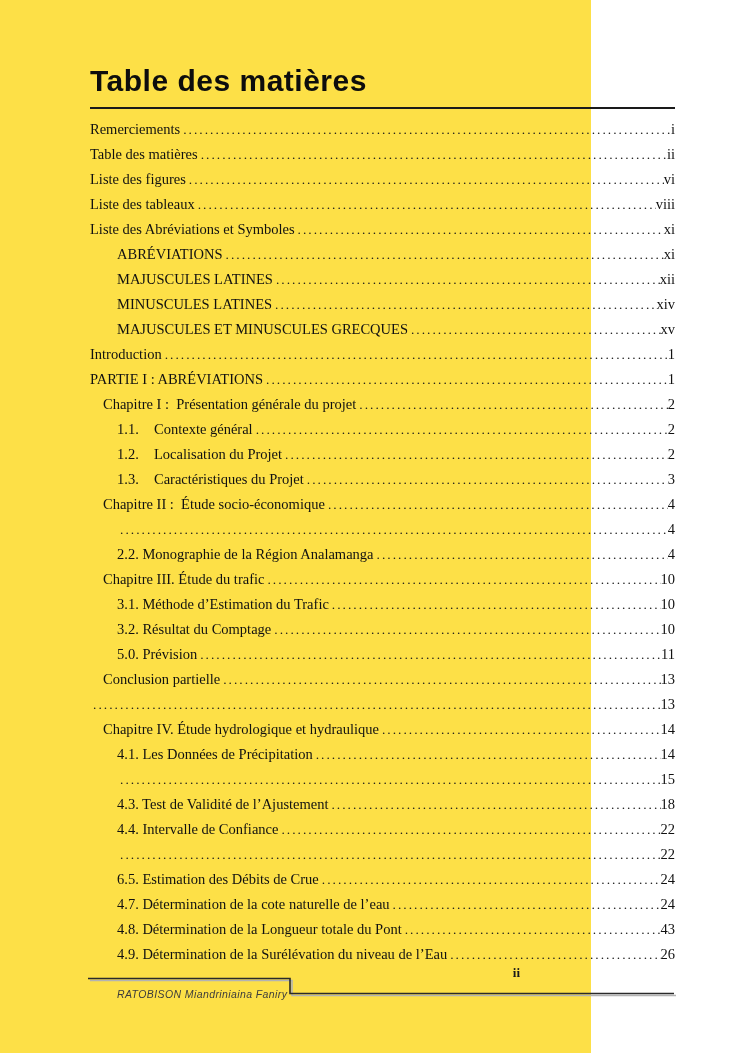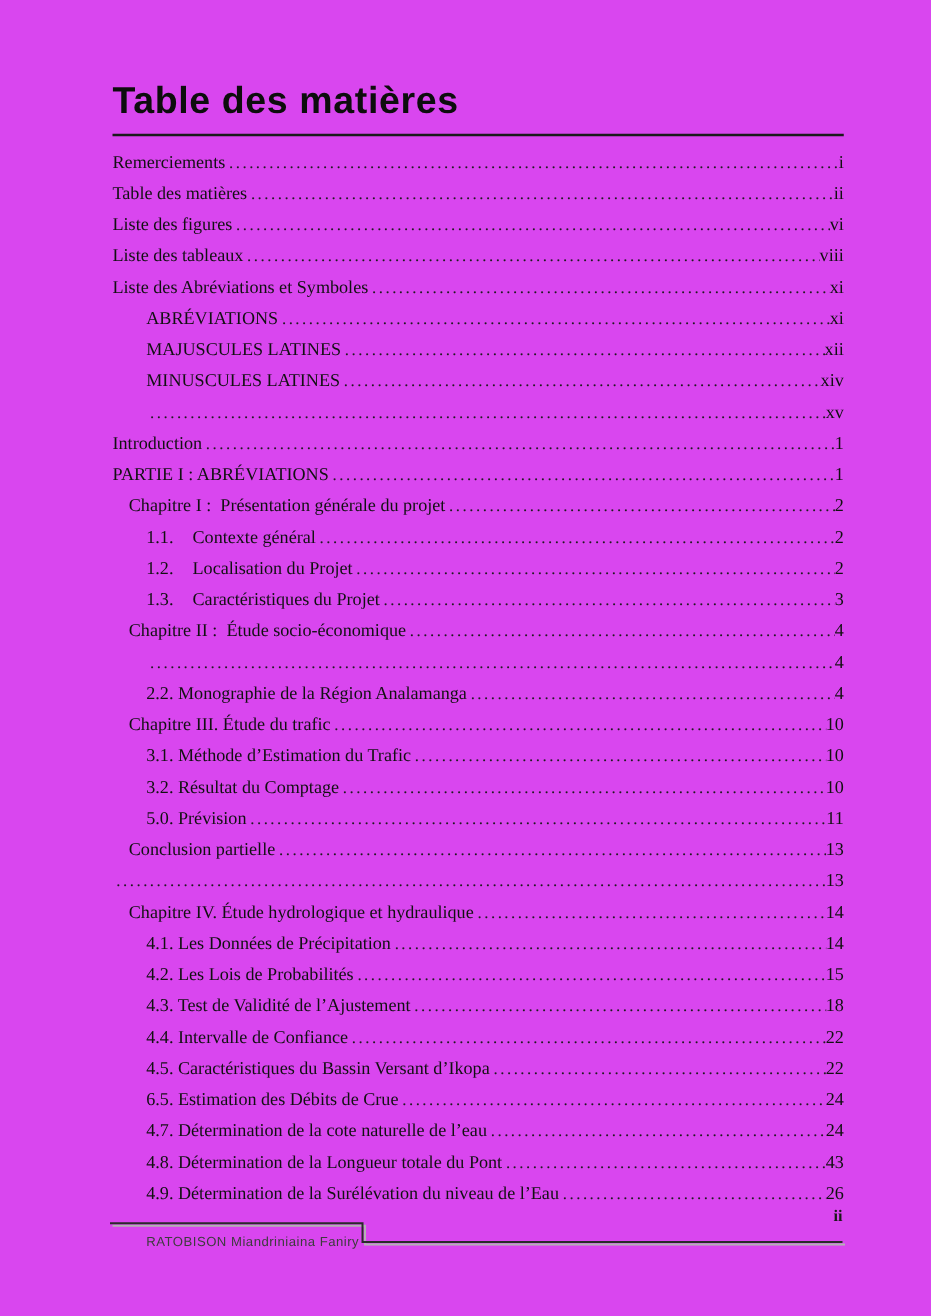--- a/index.html
+++ b/index.html
@@ -1,19 +1,19 @@
 <!DOCTYPE html>
 <html><head>
 <meta charset="utf-8">
 <style>
   * { margin:0; padding:0; box-sizing:border-box; }
   html,body { width:745px; height:1053px; }
   body { background:#ffffff; font-family:"Liberation Serif", serif; color:#111; overflow:hidden; }
 
-  .page { position:relative; width:745px; height:1053px; background:#d946ef; }
+  .page { position:relative; width:591px; height:1053px; background:#fde047; }
 
   .content { position:absolute; left:90px; top:64px; width:585px; }
 
   .doc-title {
     font-family:"Liberation Sans", sans-serif;
     font-weight:bold;
     font-size:30px;
     letter-spacing:0.5px;
     color:#0d0d0d;
     padding-bottom:9px;
@@ -51,20 +51,21 @@
 
   .toc-page { flex:0 0 auto; text-align:right; }
 
   .footer-line-svg { position:absolute; left:0; top:0; pointer-events:none; }
 
   .footer-author {
     position:absolute;
     left:117px;
     top:988px;
     font-family:"Liberation Sans", sans-serif;
+    font-style:italic;
     font-size:10.5px;
     letter-spacing:0.4px;
     color:#3c3c3c;
   }
 
   .footer-pagenum {
     position:absolute;
     right:71px;
     top:965px;
     font-family:"Liberation Serif", serif;
@@ -124,20 +125,21 @@
       <span class="toc-page">xii</span>
     </div>
         <div class="toc-row lvl2">
 
       <span class="toc-label">MINUSCULES LATINES</span>
       <span class="toc-dots">............................................................................................................................................................................................................................................................................................................</span>
       <span class="toc-page">xiv</span>
     </div>
         <div class="toc-row lvl2">
 
+      <span class="toc-label">MAJUSCULES ET MINUSCULES GRECQUES</span>
       <span class="toc-dots">............................................................................................................................................................................................................................................................................................................</span>
       <span class="toc-page">xv</span>
     </div>
         <div class="toc-row lvl0">
 
       <span class="toc-label">Introduction</span>
       <span class="toc-dots">............................................................................................................................................................................................................................................................................................................</span>
       <span class="toc-page">1</span>
     </div>
         <div class="toc-row lvl0">
@@ -229,39 +231,37 @@
       <span class="toc-page">14</span>
     </div>
         <div class="toc-row lvl2">
 
       <span class="toc-label">4.1. Les Données de Précipitation</span>
       <span class="toc-dots">............................................................................................................................................................................................................................................................................................................</span>
       <span class="toc-page">14</span>
     </div>
         <div class="toc-row lvl2">
 
-      <span class="toc-label">4.2. Les Lois de Probabilités</span>
       <span class="toc-dots">............................................................................................................................................................................................................................................................................................................</span>
       <span class="toc-page">15</span>
     </div>
         <div class="toc-row lvl2">
 
       <span class="toc-label">4.3. Test de Validité de l’Ajustement</span>
       <span class="toc-dots">............................................................................................................................................................................................................................................................................................................</span>
       <span class="toc-page">18</span>
     </div>
         <div class="toc-row lvl2">
 
       <span class="toc-label">4.4. Intervalle de Confiance</span>
       <span class="toc-dots">............................................................................................................................................................................................................................................................................................................</span>
       <span class="toc-page">22</span>
     </div>
         <div class="toc-row lvl2">
 
-      <span class="toc-label">4.5. Caractéristiques du Bassin Versant d’Ikopa</span>
       <span class="toc-dots">............................................................................................................................................................................................................................................................................................................</span>
       <span class="toc-page">22</span>
     </div>
         <div class="toc-row lvl2">
 
       <span class="toc-label">6.5. Estimation des Débits de Crue</span>
       <span class="toc-dots">............................................................................................................................................................................................................................................................................................................</span>
       <span class="toc-page">24</span>
     </div>
         <div class="toc-row lvl2">

